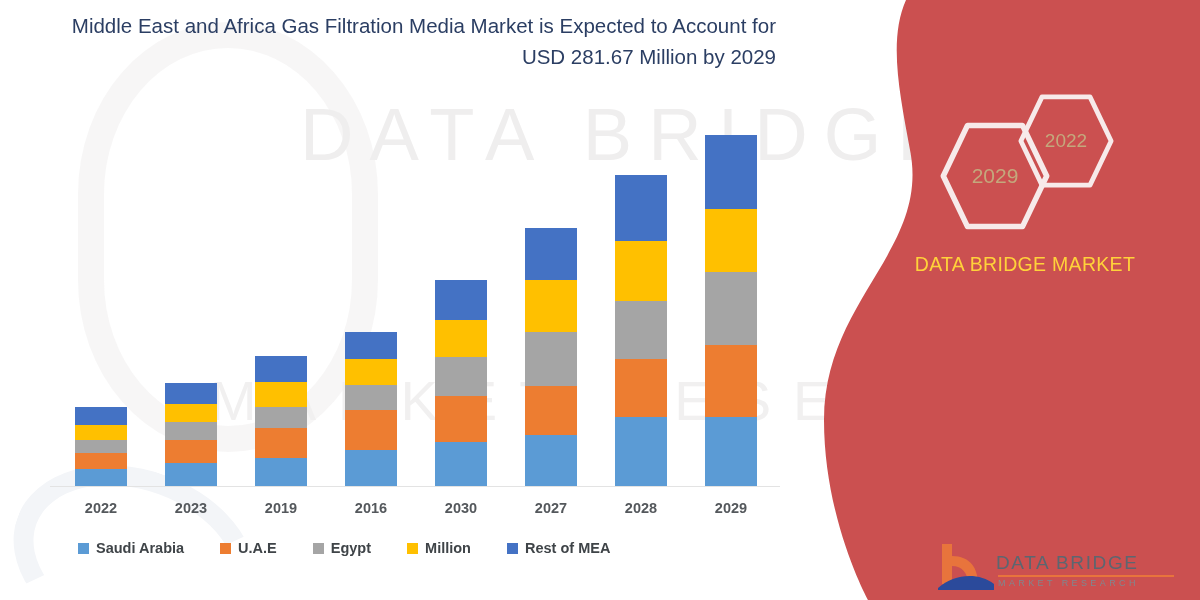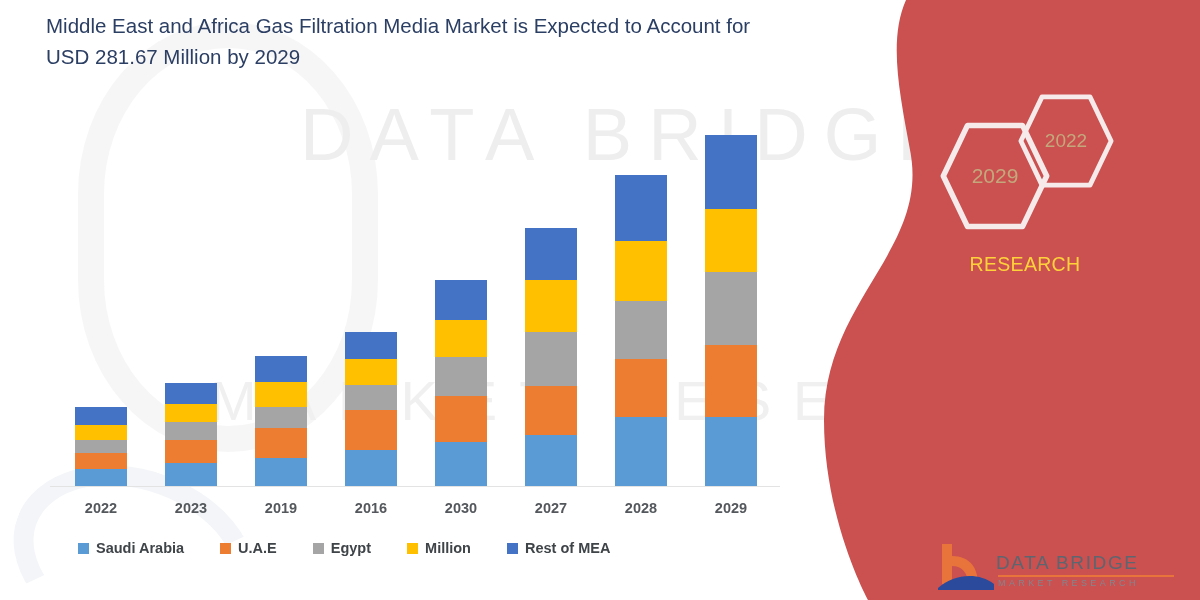--- a/index.html
+++ b/index.html
@@ -51,21 +51,21 @@
     border:20px solid #f4f6f9;
     border-color:#f3f5f8 transparent transparent #f3f5f8;
     transform:rotate(20deg);
   }
 
   
   .title{
     position:absolute;
     left:46px; top:10px;
     width:730px;
-    text-align:left;
+    text-align:right;
     color:#2b3e63;
     font-size:20.5px;
     line-height:31px;
     font-weight:400;
   }
 
   
   .right-panel{
     position:absolute;
     right:0; top:0;
@@ -321,21 +321,21 @@
       </div>
       <div class="hex hex-2029">
         <svg viewBox="0 0 100 100" width="110" height="112" aria-hidden="true">
           <polygon points="25,4 75,4 97,50 75,96 25,96 3,50" fill="none" stroke="#f7eaea" stroke-width="5" stroke-linejoin="round"></polygon>
         </svg>
         <span>2029</span>
       </div>
     </div>
 
     <div class="brand">
-      <div>RESEARCH</div>
+      <div>DATA BRIDGE MARKET</div>
     </div>
 
     <div class="foot-logo">
       <svg width="58" height="52" viewBox="0 0 58 52" aria-hidden="true">
         <path d="M6 6 h10 v40 h-10 z" fill="#e8743c"></path>
         <path d="M16 18 c18 0 26 12 26 28 h-10 c0 -11 -6 -18 -16 -18 z" fill="#e8743c"></path>
         <path d="M2 50 c16 -14 40 -16 56 -4 l0 6 l-56 0 z" fill="#2b4a9b"></path>
       </svg>
       <div class="lg-text">DATA BRIDGE</div>
       <div class="lg-rule"></div>

